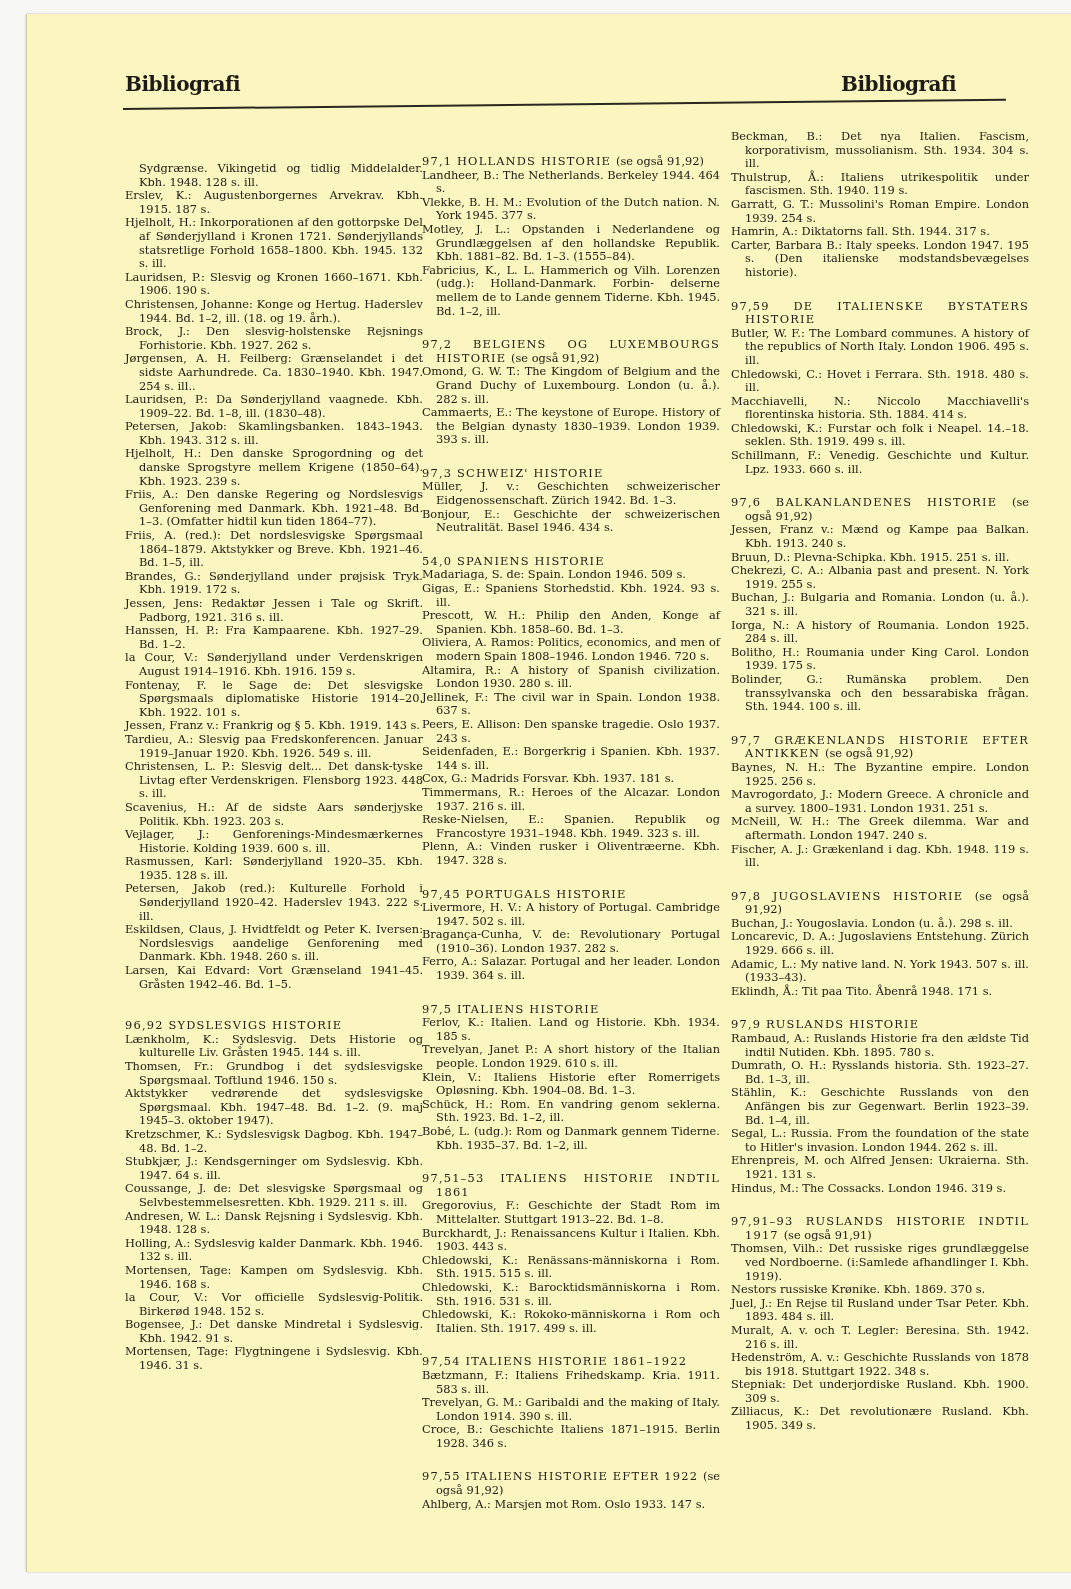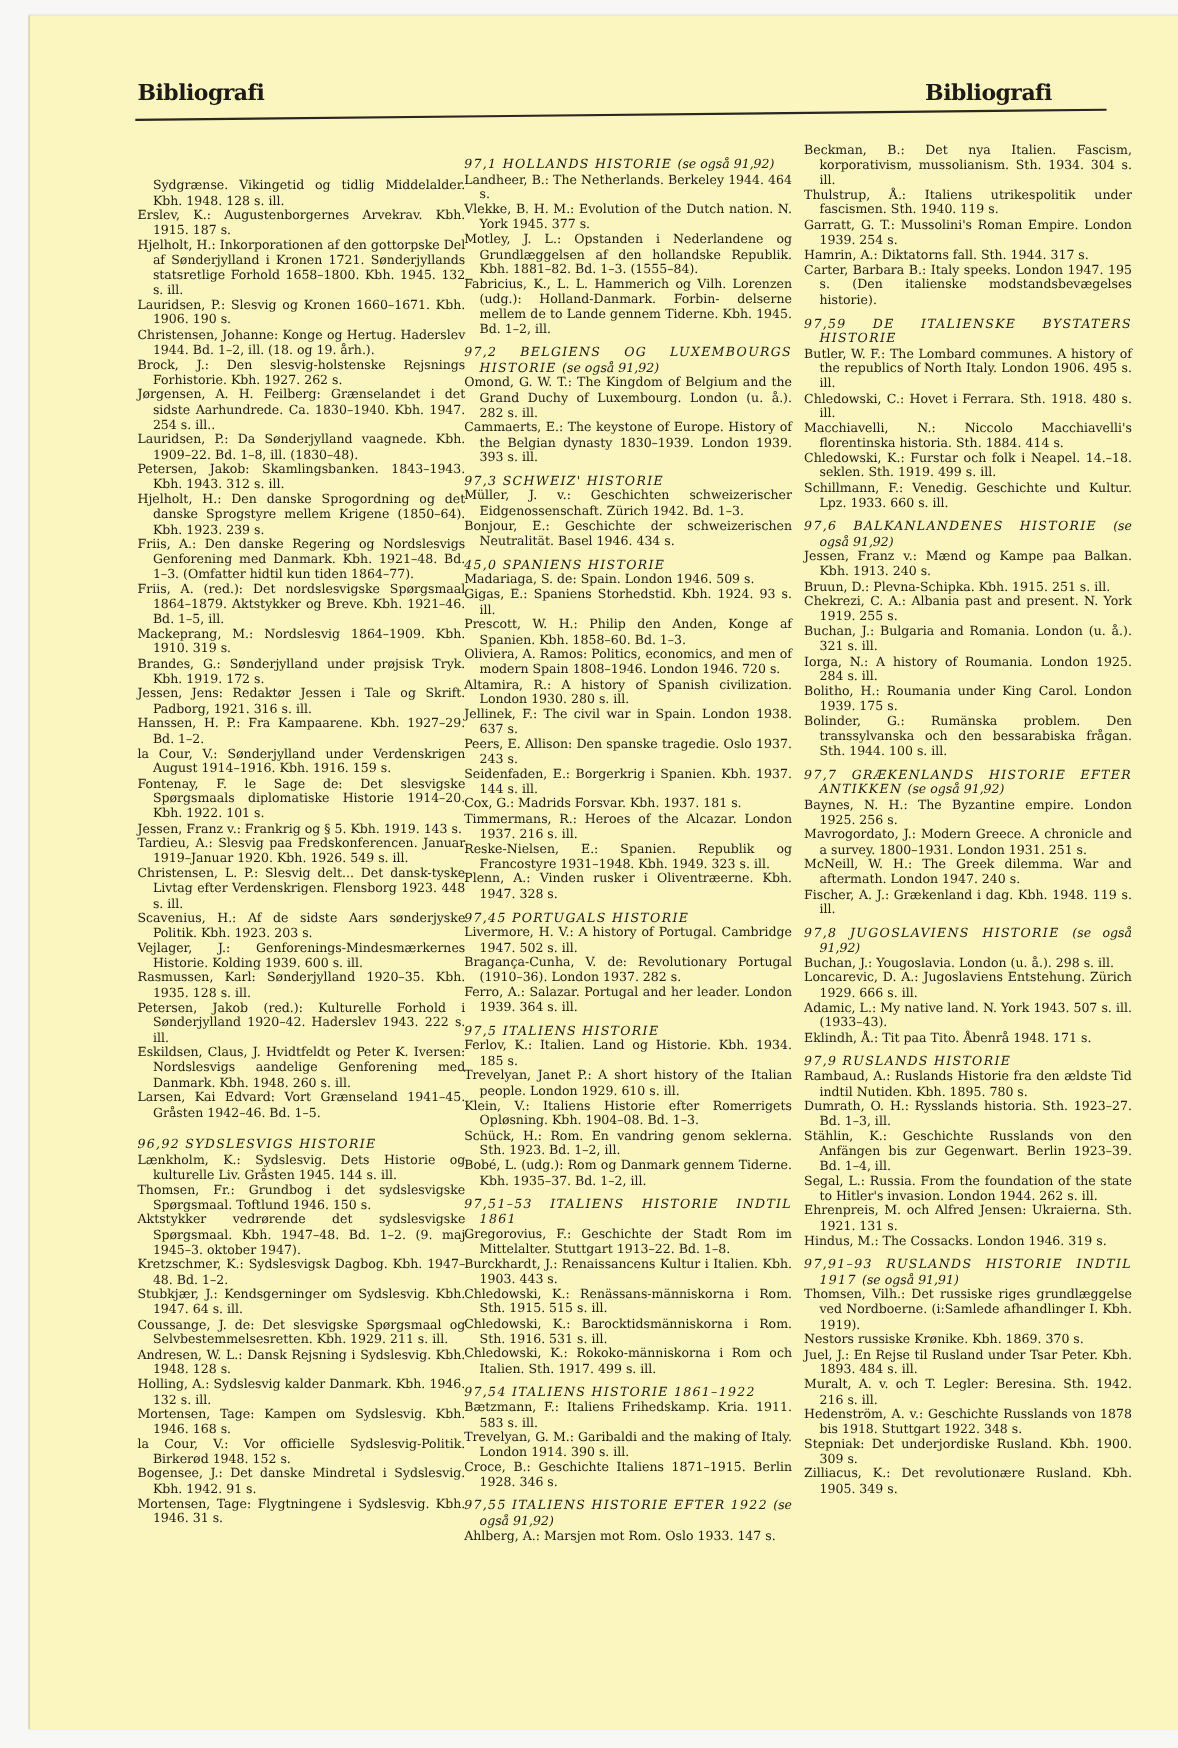--- a/index.html
+++ b/index.html
@@ -32,22 +32,22 @@
     position: absolute; top: 148px; width: 298px;
     font-size: 11.4px; line-height: 13.6px; color: #222018;
     text-align: justify;
   }
   .col.c1 { left: 98px; }
   .col.c2 { left: 395px; top: 121px; }
   .col.c3 { left: 704px; top: 116px; }
   .entry { margin: 0 0 0 0; padding-left: 14px; text-indent: -14px; }
   .entry.cont { padding-left: 14px; text-indent: 0; }
   .section {
-    font-style: italic; letter-spacing: 1.2px;
-    margin-top: 8px; padding-left: 14px; text-indent: -14px;
+    letter-spacing: 1.2px;
+    margin-top: 20px; padding-left: 14px; text-indent: -14px;
   }
   .section .ref { letter-spacing: 0; }
   .gap { height: 8px; }
   .pnum {
     position: absolute; top: 1617px; font-size: 14px; color: #be185d;
     letter-spacing: 1px;
   }
   .pnum.p1 { left: 240px; }
   .pnum.p2 { left: 538px; margin-top: 28px; }
   .pnum.p3 { left: 842px; }
@@ -66,21 +66,20 @@
       <div class="entry">Hjelholt, H.: Inkorporationen af den gottorpske Del af Sønderjylland i Kronen 1721. Sønderjyllands statsretlige Forhold 1658–1800. Kbh. 1945. 132 s. ill.</div>
       <div class="entry">Lauridsen, P.: Slesvig og Kronen 1660–1671. Kbh. 1906. 190 s.</div>
       <div class="entry">Christensen, Johanne: Konge og Hertug. Haderslev 1944. Bd. 1–2, ill. (18. og 19. årh.).</div>
       <div class="entry">Brock, J.: Den slesvig-holstenske Rejsnings Forhistorie. Kbh. 1927. 262 s.</div>
       <div class="entry">Jørgensen, A. H. Feilberg: Grænselandet i det sidste Aarhundrede. Ca. 1830–1940. Kbh. 1947. 254 s. ill..</div>
       <div class="entry">Lauridsen, P.: Da Sønderjylland vaagnede. Kbh. 1909–22. Bd. 1–8, ill. (1830–48).</div>
       <div class="entry">Petersen, Jakob: Skamlingsbanken. 1843–1943. Kbh. 1943. 312 s. ill.</div>
       <div class="entry">Hjelholt, H.: Den danske Sprogordning og det danske Sprogstyre mellem Krigene (1850–64). Kbh. 1923. 239 s.</div>
       <div class="entry">Friis, A.: Den danske Regering og Nordslesvigs Genforening med Danmark. Kbh. 1921–48. Bd. 1–3. (Omfatter hidtil kun tiden 1864–77).</div>
       <div class="entry">Friis, A. (red.): Det nordslesvigske Spørgsmaal 1864–1879. Aktstykker og Breve. Kbh. 1921–46. Bd. 1–5, ill.</div>
-      <div class="entry">Mackeprang, M.: Nordslesvig 1864–1909. Kbh. 1910. 319 s.</div>
       <div class="entry">Brandes, G.: Sønderjylland under prøjsisk Tryk. Kbh. 1919. 172 s.</div>
       <div class="entry">Jessen, Jens: Redaktør Jessen i Tale og Skrift. Padborg, 1921. 316 s. ill.</div>
       <div class="entry">Hanssen, H. P.: Fra Kampaarene. Kbh. 1927–29. Bd. 1–2.</div>
       <div class="entry">la Cour, V.: Sønderjylland under Verdenskrigen August 1914–1916. Kbh. 1916. 159 s.</div>
       <div class="entry">Fontenay, F. le Sage de: Det slesvigske Spørgsmaals diplomatiske Historie 1914–20. Kbh. 1922. 101 s.</div>
       <div class="entry">Jessen, Franz v.: Frankrig og § 5. Kbh. 1919. 143 s.</div>
       <div class="entry">Tardieu, A.: Slesvig paa Fredskonferencen. Januar 1919–Januar 1920. Kbh. 1926. 549 s. ill.</div>
       <div class="entry">Christensen, L. P.: Slesvig delt... Det dansk-tyske Livtag efter Verdenskrigen. Flensborg 1923. 448 s. ill.</div>
       <div class="entry">Scavenius, H.: Af de sidste Aars sønderjyske Politik. Kbh. 1923. 203 s.</div>
       <div class="entry">Vejlager, J.: Genforenings-Mindesmærkernes Historie. Kolding 1939. 600 s. ill.</div>
@@ -108,21 +107,21 @@
       <div class="entry">Landheer, B.: The Netherlands. Berkeley 1944. 464 s.</div>
       <div class="entry">Vlekke, B. H. M.: Evolution of the Dutch nation. N. York 1945. 377 s.</div>
       <div class="entry">Motley, J. L.: Opstanden i Nederlandene og Grundlæggelsen af den hollandske Republik. Kbh. 1881–82. Bd. 1–3. (1555–84).</div>
       <div class="entry">Fabricius, K., L. L. Hammerich og Vilh. Lorenzen (udg.): Holland-Danmark. Forbin- delserne mellem de to Lande gennem Tiderne. Kbh. 1945. Bd. 1–2, ill.</div>
       <div class="section"><span>97,2 BELGIENS OG LUXEMBOURGS HISTORIE</span> <span class="ref">(se også 91,92)</span></div>
       <div class="entry">Omond, G. W. T.: The Kingdom of Belgium and the Grand Duchy of Luxembourg. London (u. å.). 282 s. ill.</div>
       <div class="entry">Cammaerts, E.: The keystone of Europe. History of the Belgian dynasty 1830–1939. London 1939. 393 s. ill.</div>
       <div class="section"><span>97,3 SCHWEIZ' HISTORIE</span></div>
       <div class="entry">Müller, J. v.: Geschichten schweizerischer Eidgenossenschaft. Zürich 1942. Bd. 1–3.</div>
       <div class="entry">Bonjour, E.: Geschichte der schweizerischen Neutralität. Basel 1946. 434 s.</div>
-      <div class="section"><span>45,0 SPANIENS HISTORIE</span></div>
+      <div class="section"><span>54,0 SPANIENS HISTORIE</span></div>
       <div class="entry">Madariaga, S. de: Spain. London 1946. 509 s.</div>
       <div class="entry">Gigas, E.: Spaniens Storhedstid. Kbh. 1924. 93 s. ill.</div>
       <div class="entry">Prescott, W. H.: Philip den Anden, Konge af Spanien. Kbh. 1858–60. Bd. 1–3.</div>
       <div class="entry">Oliviera, A. Ramos: Politics, economics, and men of modern Spain 1808–1946. London 1946. 720 s.</div>
       <div class="entry">Altamira, R.: A history of Spanish civilization. London 1930. 280 s. ill.</div>
       <div class="entry">Jellinek, F.: The civil war in Spain. London 1938. 637 s.</div>
       <div class="entry">Peers, E. Allison: Den spanske tragedie. Oslo 1937. 243 s.</div>
       <div class="entry">Seidenfaden, E.: Borgerkrig i Spanien. Kbh. 1937. 144 s. ill.</div>
       <div class="entry">Cox, G.: Madrids Forsvar. Kbh. 1937. 181 s.</div>
       <div class="entry">Timmermans, R.: Heroes of the Alcazar. London 1937. 216 s. ill.</div>

